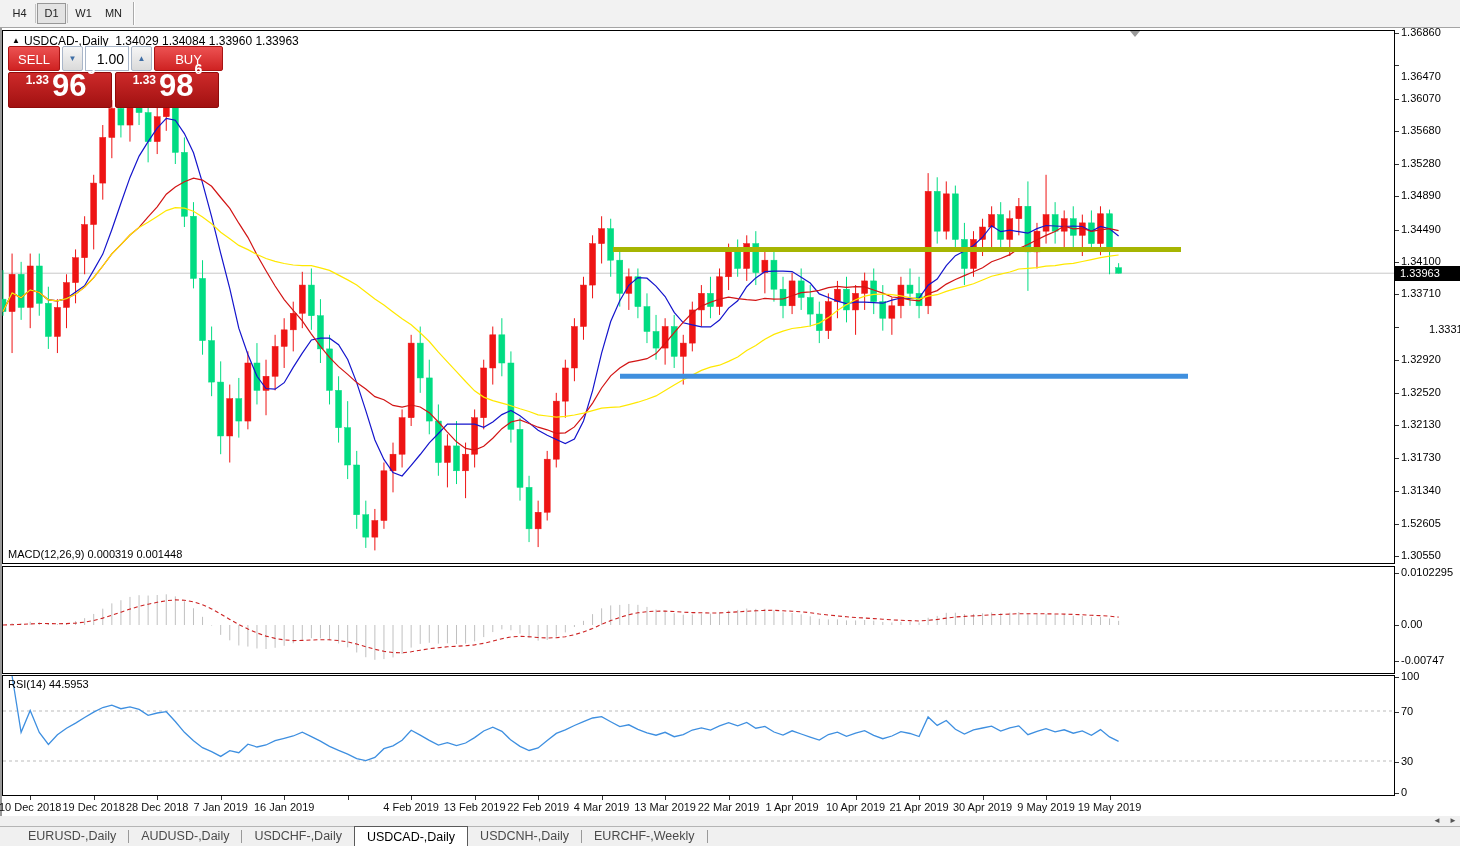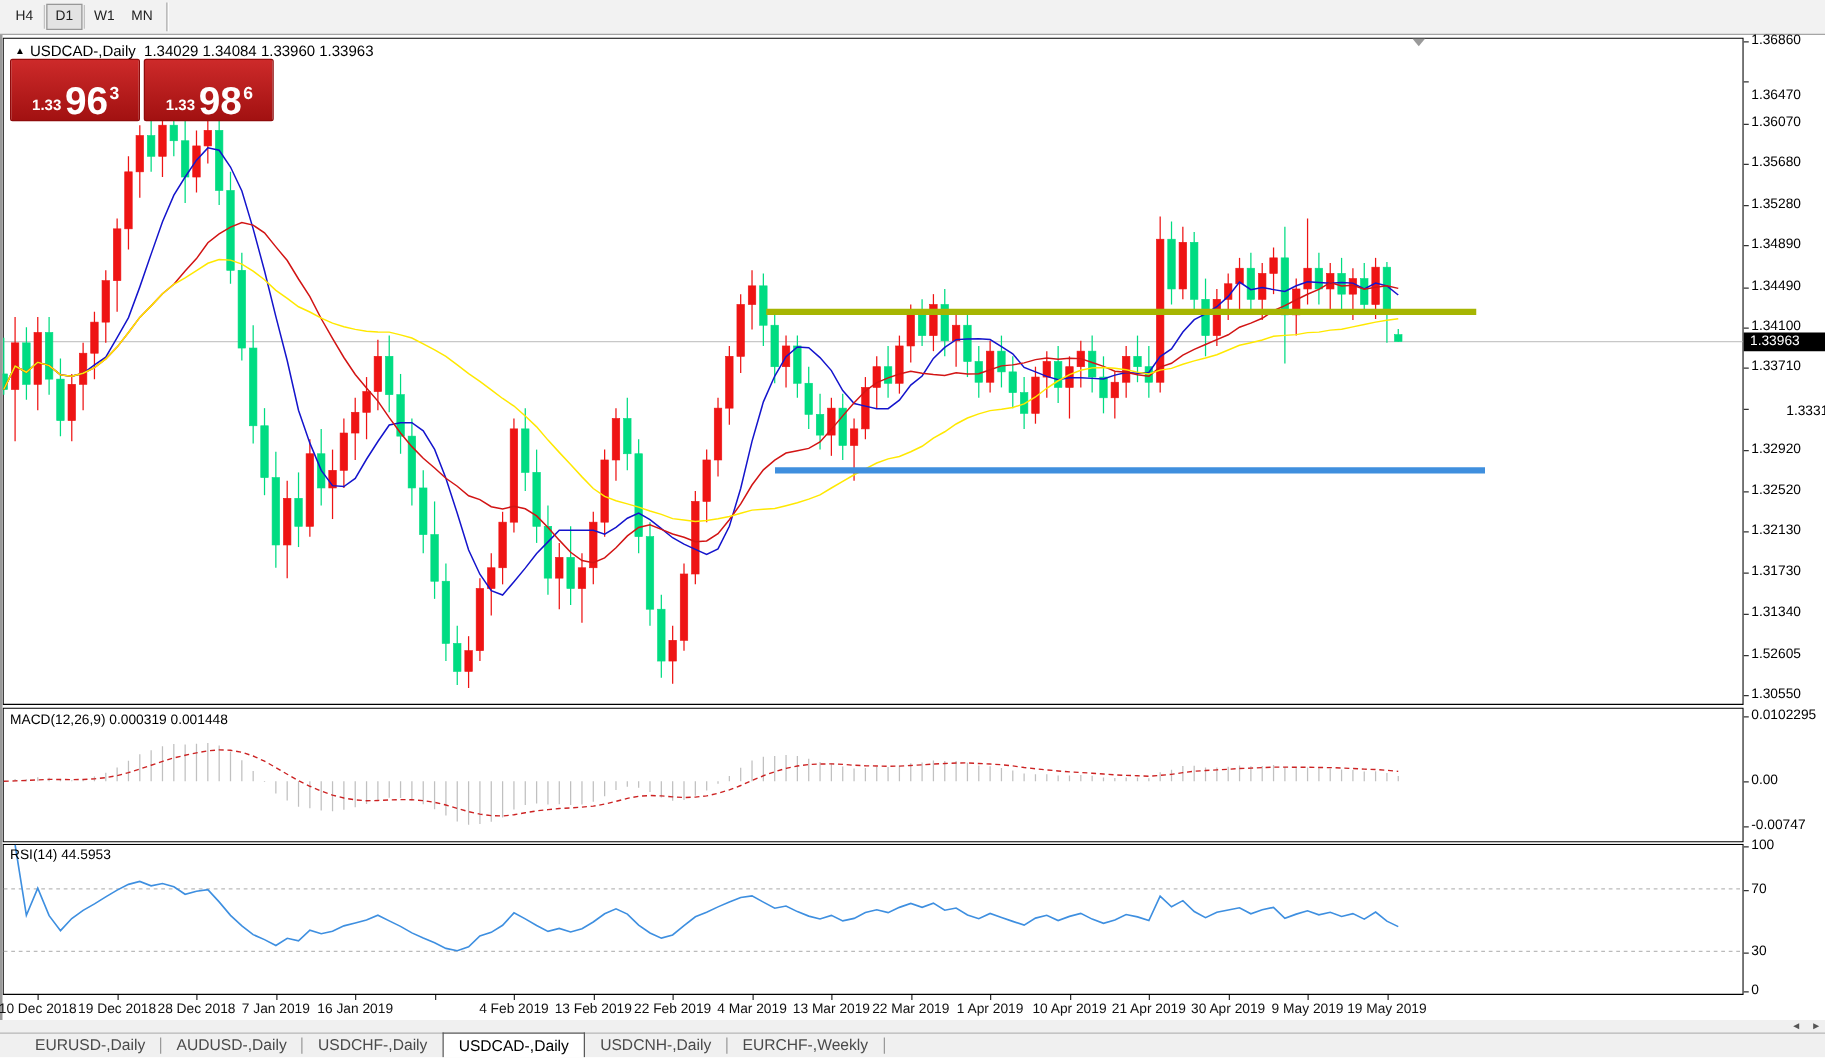--- a/index.html
+++ b/index.html
@@ -28,23 +28,23 @@
   .trade-btn{flex:none;color:#fff;font-size:13px;text-align:center;line-height:25px;
              background:linear-gradient(#ec5252,#cf2222);border:1px solid #a81414;border-radius:2px;
              box-sizing:border-box;cursor:pointer;}
   #sell-btn{width:52px;}  #buy-btn{width:69px;}
   .spin-btn{flex:none;width:21px;background:linear-gradient(#f6f6f6,#dadada);border:1px solid #a9b6c9;
             border-radius:2px;box-sizing:border-box;font-size:8px;color:#3f6ea5;text-align:center;
             line-height:23px;cursor:pointer;}
   #volume-input{flex:none;width:44px;border:1px solid #a9b6c9;font-size:14px;text-align:right;
             padding:0 4px 0 0;font-family:"Liberation Sans",sans-serif;box-sizing:border-box;}
   #trade-row2{display:flex;gap:3px;margin-top:1px;}
-  .big-quote{flex:none;width:104px;height:50px;background:linear-gradient(#cd2a2a,#a21111);
+  .big-quote{flex:none;width:104px;height:36px;background:linear-gradient(#cd2a2a,#a21111);
              border:1px solid #8f0b0b;border-radius:2px;box-sizing:border-box;color:#fff;
-             display:flex;align-items:flex-end;justify-content:center;padding-bottom:2px;cursor:pointer;}
+             display:flex;align-items:flex-start;justify-content:center;padding-bottom:2px;cursor:pointer;}
   .bq-small{font-size:12px;font-weight:bold;margin:0 3px 3px 0;}
   .bq-big{font-size:31px;font-weight:600;line-height:26px;}
   .bq-sup{font-size:14px;font-weight:bold;position:relative;top:-12px;left:1px;}
   
   .scale-label{position:absolute;left:1401px;font-size:11px;color:#000;white-space:nowrap;}
   .scale-tick{position:absolute;left:1395px;width:4px;height:1px;background:#333;}
   #price-tag{position:absolute;left:1395px;top:266px;width:65px;height:15px;background:#000;
              color:#fff;font-size:11px;line-height:15px;padding-left:5px;box-sizing:border-box;}
   
   .ind-label{position:absolute;left:8px;font-size:11px;color:#000;}
@@ -477,35 +477,42 @@
       <line x1="1" y1="86" x2="1392" y2="86" stroke="#bbbbbb" stroke-width="1" stroke-dasharray="3,3"></line>
       <polyline points="10.1,1.0 19.1,57.3 28.2,35.5 37.3,57.5 46.4,69.5 55.4,59.8 64.5,53.3 73.6,48.1 82.6,42.5 91.7,37.1 100.8,32.5 109.8,30.1 118.9,33.7 128.0,31.8 137.1,34.4 146.1,40.4 155.2,38.0 164.3,36.7 173.3,46.5 182.4,57.3 191.5,65.7 200.5,72.7 209.6,76.7 218.7,81.4 227.8,75.6 236.8,77.7 245.9,69.2 255.0,72.0 264.0,70.0 273.1,65.7 282.2,63.4 291.2,61.0 300.3,57.2 309.4,61.7 318.4,66.1 327.5,71.3 336.6,75.4 345.7,79.2 354.7,83.7 363.8,85.6 372.9,82.4 381.9,73.7 391.0,70.9 400.1,65.2 409.2,55.3 418.2,60.1 427.3,65.4 436.4,70.1 445.4,67.7 454.5,70.6 463.6,68.0 472.6,62.6 481.7,56.0 490.8,52.1 499.9,56.3 508.9,65.1 518.0,71.4 527.1,75.5 536.1,73.0 545.2,65.5 554.3,58.4 563.3,54.8 572.4,50.5 581.5,46.6 590.6,43.0 599.6,41.7 608.7,46.7 617.8,51.6 626.8,49.8 635.9,54.3 645.0,57.9 654.0,60.2 663.1,57.3 672.2,61.7 681.3,59.7 690.3,55.0 699.4,52.8 708.5,55.1 717.5,50.9 726.6,47.7 735.7,50.9 744.7,47.5 753.8,53.2 762.9,51.4 772.0,57.0 781.0,60.0 790.1,55.8 799.2,59.0 808.2,62.1 817.3,65.1 826.4,59.5 835.4,57.2 844.5,61.4 853.6,58.1 862.6,55.7 871.7,60.3 880.8,63.7 889.9,61.0 898.9,56.6 908.0,58.5 917.1,61.5 926.1,41.9 935.2,50.4 944.3,45.5 953.4,54.2 962.4,59.1 971.5,54.8 980.6,53.0 989.6,51.2 998.7,56.0 1007.8,52.8 1016.8,50.9 1025.9,59.7 1035.0,56.3 1044.0,53.6 1053.1,56.9 1062.2,54.8 1071.3,58.2 1080.3,55.9 1089.4,60.3 1098.5,54.6 1107.5,61.9 1116.6,66.3" fill="none" stroke="#3e8fe0" stroke-width="1.3"></polyline>
     </svg>
 
   <div id="chart-header">
     <span class="mk">▲</span><span>USDCAD-,Daily</span>&nbsp;&nbsp;<span>1.34029 1.34084 1.33960 1.33963</span>
   </div>
   <div id="shift-marker"></div>
 
   <div id="trade-panel">
+    <div id="trade-row1">
+      <div id="sell-btn" class="trade-btn">SELL</div>
+      <div class="spin-btn">▼</div>
+      <input id="volume-input" value="1.00" style="">
+      <div class="spin-btn">▲</div>
+      <div id="buy-btn" class="trade-btn">BUY</div>
+    </div>
     <div id="trade-row2">
       <div class="big-quote">
         <span class="bq-small">1.33</span>
         <span class="bq-big">96</span>
         <span class="bq-sup">3</span>
       </div>
       <div class="big-quote">
         <span class="bq-small">1.33</span>
         <span class="bq-big">98</span>
         <span class="bq-sup">6</span>
       </div>
     </div>
   </div>
 
-  <div class="ind-label" style="top:570px">MACD(12,26,9) 0.000319 0.001448</div>
+  <div class="ind-label" style="top:548px">MACD(12,26,9) 0.000319 0.001448</div>
   <div class="ind-label" style="top:678px">RSI(14) 44.5953</div>
 
   <div id="price-tag">1.33963</div>
 
   <div id="price-scale">
       <div class="scale-tick" style="top: 33px;"></div>
       <div class="scale-label" style="top: 26px;">1.36860</div>
       <div class="scale-tick" style="top: 65.3372px;"></div>
       <div class="scale-label" style="top: 58.3372px; margin-top: 12px;">1.36470</div>
       <div class="scale-tick" style="top: 98.5036px;"></div>

